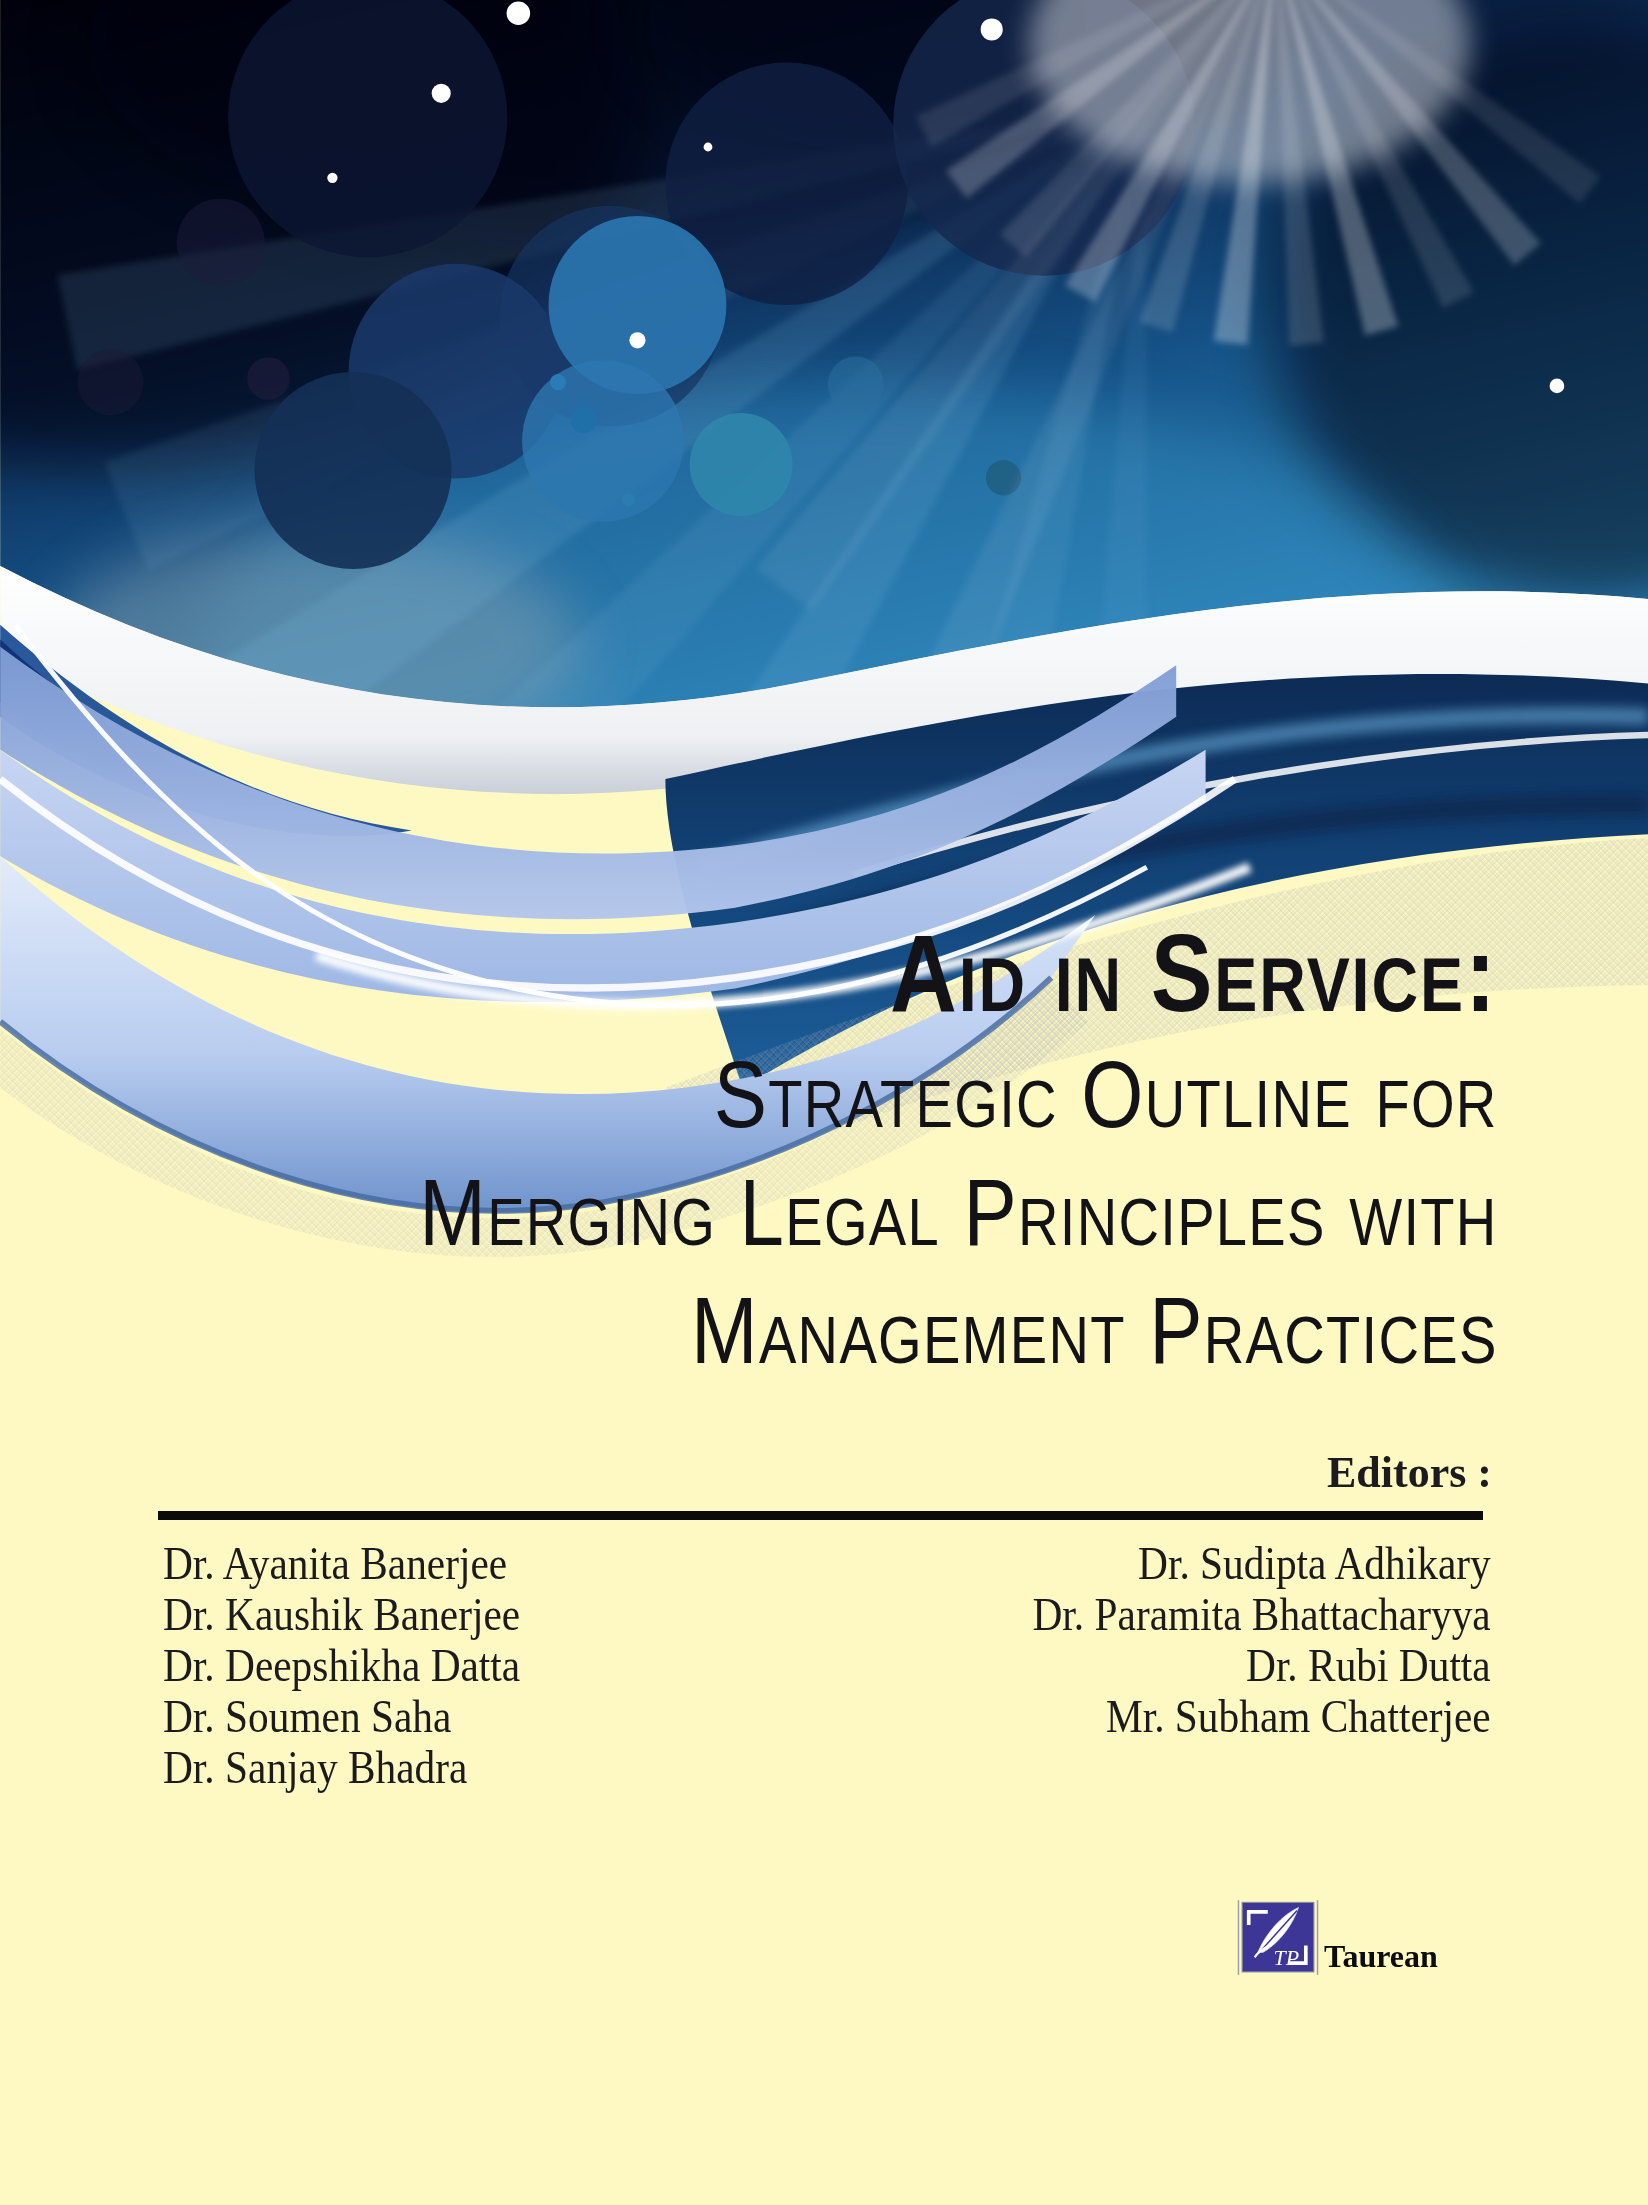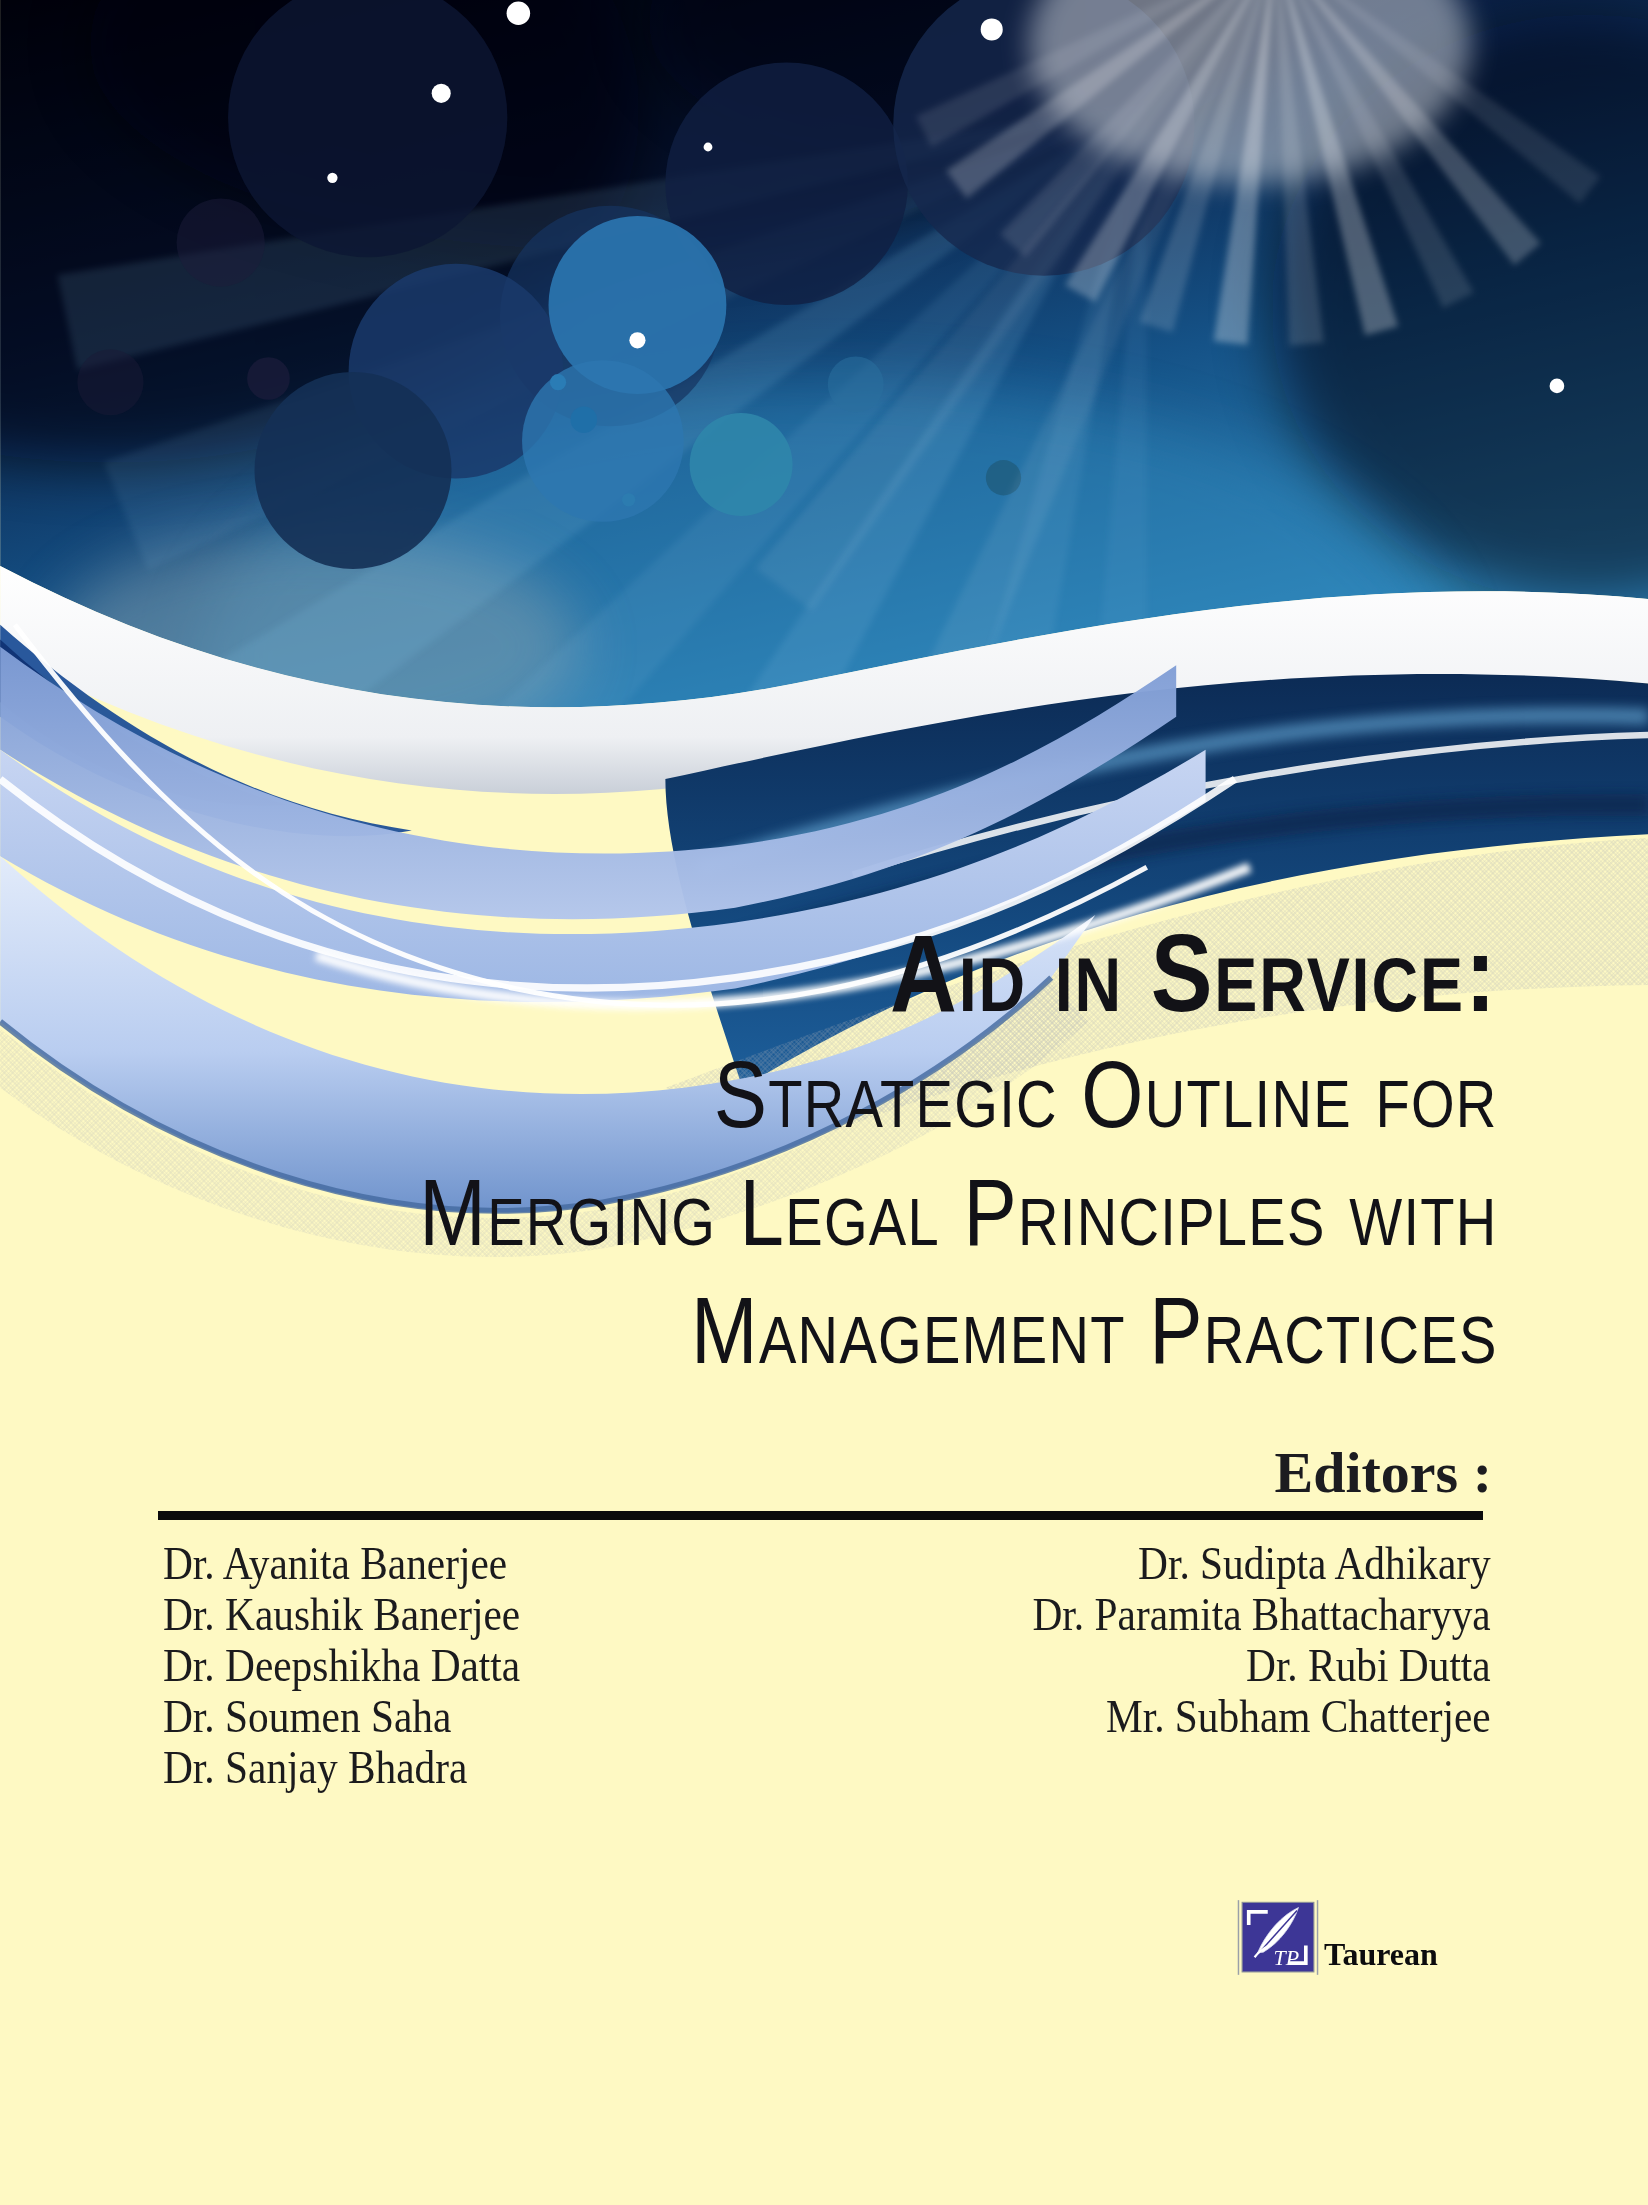--- a/index.html
+++ b/index.html
@@ -22,21 +22,21 @@
     transform:scale(0.85,1);
     transform-origin:right top;
     white-space:nowrap;
   }
   .title-l1{font-size:109px;line-height:126px;font-weight:600;letter-spacing:2.2px;}
   .title-l2{font-size:94px;line-height:118px;font-weight:500;letter-spacing:1.5px;}
 
   .editors-label{
     position:absolute;
     top:1442px;right:157px;
-    font-size:58px;line-height:62px;
+    font-size:44px;line-height:62px;
     font-weight:bold;color:#1c1c20;
     font-family:"Liberation Serif", serif;
   }
   .rule{
     position:absolute;
     left:158px;top:1511px;
     width:1325px;height:8.8px;
     background:#0b0b0c;
   }
   .names{
@@ -45,21 +45,21 @@
     font-size:47px;line-height:51px;
     color:#1b1b1d;
     white-space:nowrap;
   }
   .names.left{left:163px;transform:scale(0.88,1);transform-origin:left top;}
   .names.right{right:158px;text-align:right;transform:scale(0.88,1);transform-origin:right top;}
 
   .publisher{
     position:absolute;
     left:1237px;top:1900px;
-    display:flex;align-items:center;
+    display:flex;align-items:flex-end;
   }
   .logo-box{width:82px;height:75px;position:relative;}
   .publisher-name{
     margin-left:5px;margin-top:34px;
     font-family:"Liberation Serif", serif;
     font-weight:bold;font-size:32px;color:#0c0c0e;
   }
 </style>
 </head>
 <body>

